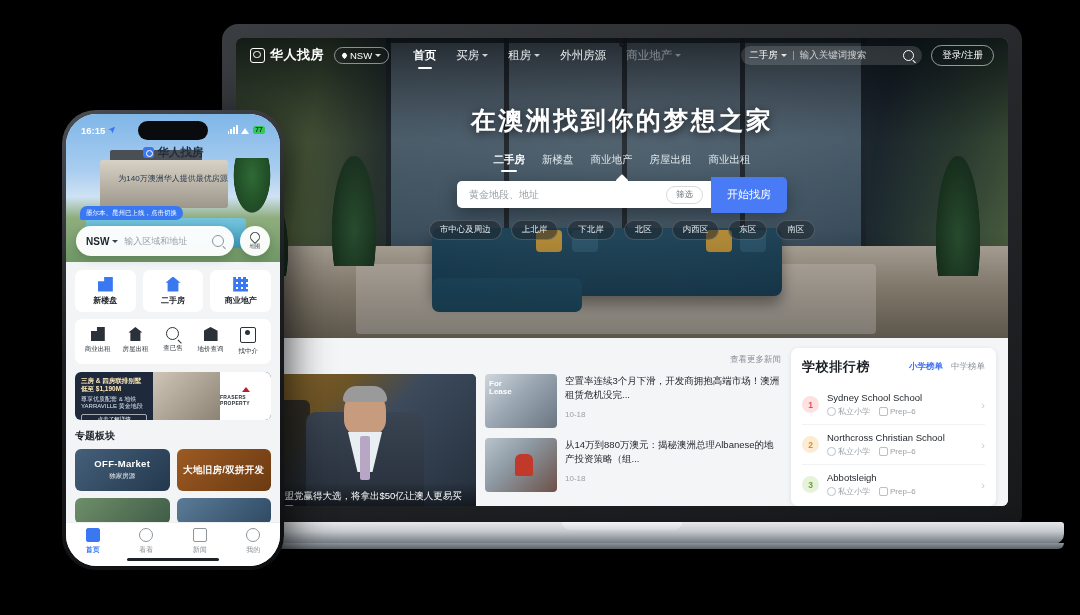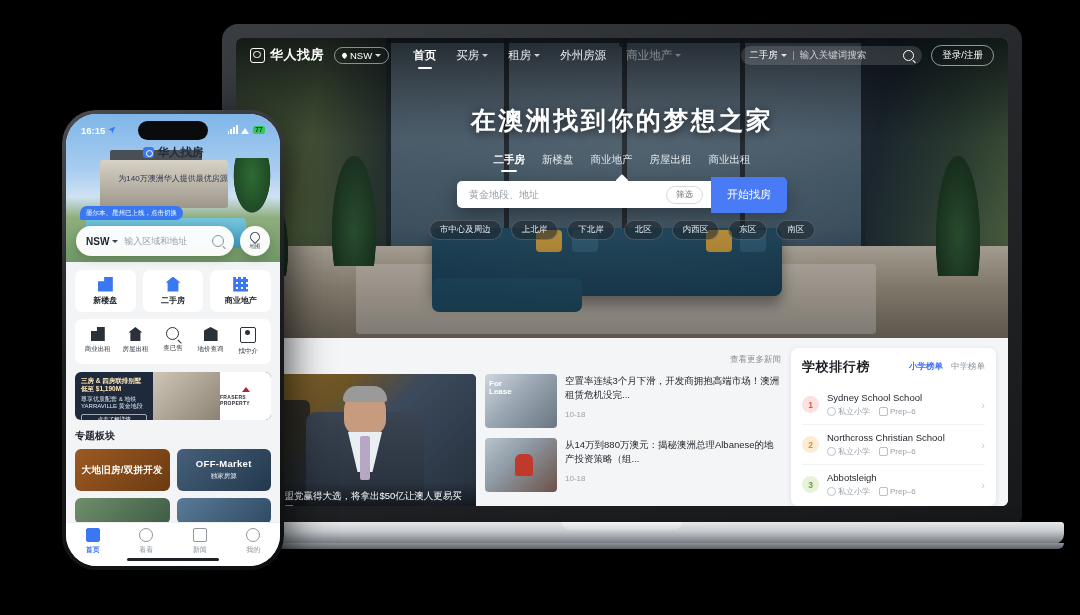--- a/index.html
+++ b/index.html
@@ -554,26 +554,26 @@
             </div>
             <div class="ad-m"></div>
             <div class="ad-r">
               <span class="ad-dia"></span>
               <span class="ad-logo">FRASERS PROPERTY</span>
             </div>
           </div>
 
           <div class="sec-t">专题板块</div>
           <div class="zt">
-            <div class="zt-card zt2">
-              <div class="zt-t">大地旧房/双拼开发</div>
-            </div>
             <div class="zt-card zt1">
               <div class="zt-t">OFF-Market</div>
               <div class="zt-s">独家房源</div>
+            </div>
+            <div class="zt-card zt2">
+              <div class="zt-t">大地旧房/双拼开发</div>
             </div>
           </div>
           <div class="zt2b">
             <div class="zt-card2 ztA"></div>
             <div class="zt-card2 ztB"></div>
           </div>
         </div>
 
         <div class="tabbar">
           <div class="tb active">

